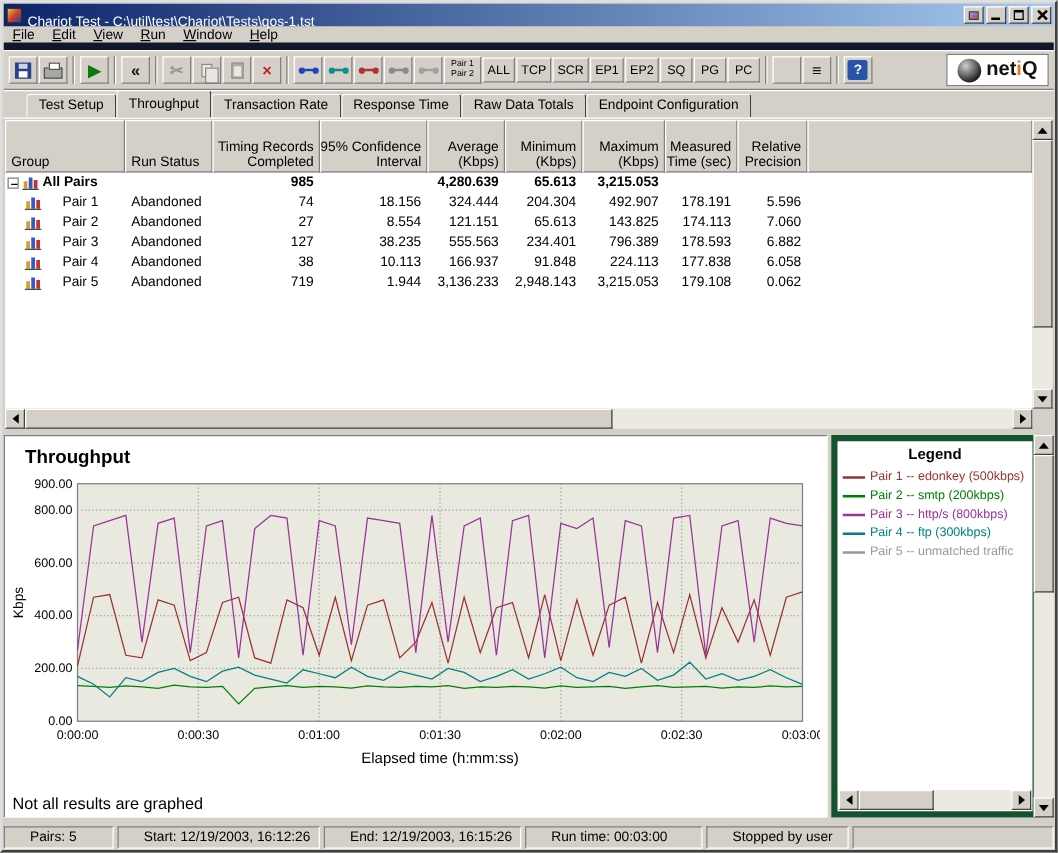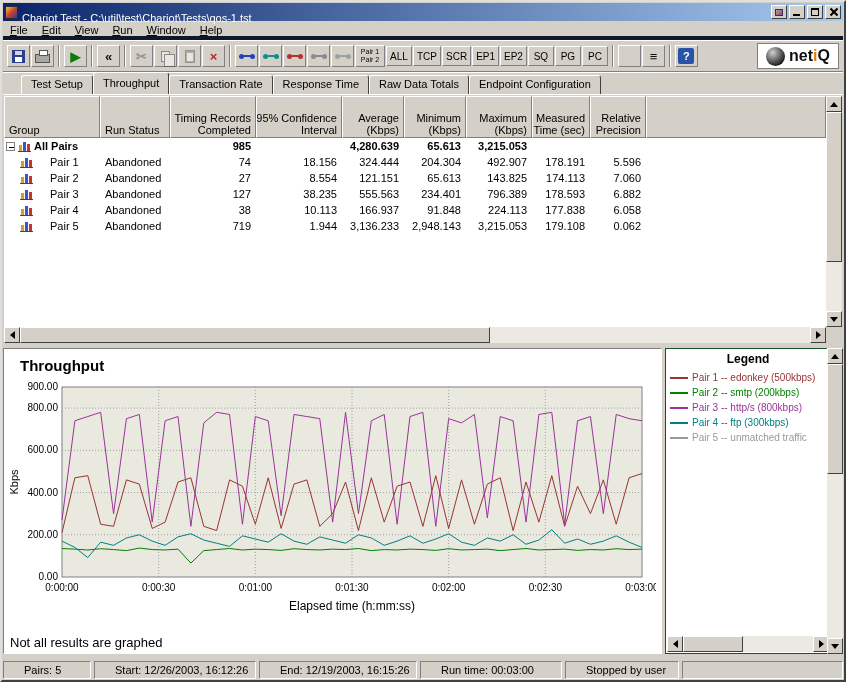--- a/index.html
+++ b/index.html
@@ -13,21 +13,21 @@
   .win-btns{display:flex;gap:2px;flex:none;}
   .winbtn{width:16px;height:14px;background:#d4d0c8;border:1px solid;border-color:#fff #404040 #404040 #fff;position:relative;}
   .wb-extra{position:absolute;left:3px;top:3px;width:8px;height:7px;border:1px solid #24366b;background:linear-gradient(135deg,#8fa6d6,#c0392b);}
   .wb-min{position:absolute;left:3px;bottom:2px;width:7px;height:2px;background:#000;}
   .wb-max{position:absolute;left:3px;top:2px;width:8px;height:8px;border:1px solid #000;border-top-width:2px;}
   .wb-close{position:absolute;left:3px;top:1px;width:9px;height:10px;}
   .wb-close::before,.wb-close::after{content:"";position:absolute;left:4px;top:0;width:2px;height:10px;background:#000;}
   .wb-close::before{transform:rotate(45deg);} .wb-close::after{transform:rotate(-45deg);}
 
   
-  .menubar{position:absolute;left:1px;top:20px;right:1px;height:18px;display:flex;font-size:11px;border-bottom:4px solid #0f172a;box-shadow:0 1px 0 #fff;}
+  .menubar{position:absolute;left:1px;top:20px;right:1px;height:18px;display:flex;align-items:center;font-size:11px;border-bottom:6px solid #0f172a;box-shadow:0 1px 0 #fff;}
   .menu-item{padding:2px 7px;cursor:default;}
 
   
   .toolbar{position:absolute;left:1px;top:39px;right:1px;height:31px;display:flex;align-items:center;padding:0 4px;border-bottom:1px solid #808080;box-shadow:0 1px 0 #fff;}
   .tb-left{display:flex;align-items:center;gap:1px;flex:1;min-width:0;}
   .tbtn{width:23px;height:22px;flex:none;background:#d4d0c8;border:1px solid;border-color:#fff #808080 #808080 #fff;display:flex;align-items:center;justify-content:center;cursor:default;}
   .tbtn.disabled .mi,.tbtn.disabled .tb-glyph{opacity:.5;filter:grayscale(80%);}
   .tb-glyph{font-size:13px;line-height:1;font-weight:bold;}
   .tsep{width:2px;height:22px;margin:0 3px;border-left:1px solid #808080;border-right:1px solid #fff;flex:none;}
   .tbtn-text{min-width:26px;width:auto;height:20px;font-size:10px;padding:0 3px;font-weight:normal;}
@@ -90,21 +90,21 @@
   .sb-thumb{position:absolute;background:#d4d0c8;border:1px solid;border-color:#fff #404040 #404040 #fff;}
   .table-area .vscroll .sb-thumb{left:0;top:16px;width:16px;height:150px;}
   .table-area .hscroll .sb-thumb{top:0;left:16px;height:16px;width:470px;}
 
   
   .bottom{position:absolute;left:1px;top:346px;right:1px;height:306px;}
   .chart-panel{position:absolute;left:0;top:0;width:659px;height:306px;background:#fff;border:1px solid;border-color:#808080 #fff #fff #808080;}
   .chart-title{position:absolute;left:16px;top:8px;font-size:15px;font-weight:bold;}
   .chart-svg{position:absolute;left:2px;top:30px;}
   .chart-note{position:absolute;left:6px;bottom:3px;font-size:13px;}
-  .legend-panel{position:absolute;left:662px;top:0;width:166px;height:306px;background:#fff;border:1px solid #14532d;}
+  .legend-panel{position:absolute;left:662px;top:0;width:166px;height:306px;background:#fff;border:5px solid #14532d;}
   .legend-title{text-align:center;font-weight:bold;font-size:12px;margin-top:3px;}
   .legend-list{position:absolute;left:4px;top:21px;right:1px;}
   .lg-row{display:flex;align-items:center;height:15px;gap:4px;white-space:nowrap;overflow:hidden;}
   .lg-swatch{flex:none;width:18px;height:2px;}
   .lg-label{font-size:10px;}
   .legend-h{left:1px;right:1px;bottom:1px;height:16px;position:absolute;background:#ece9e2;}
   .legend-h .sb-thumb{top:0;left:16px;height:16px;width:60px;}
   .bottom-v{right:0;top:0;width:16px;height:306px;position:absolute;background:#ece9e2;}
   .bottom-v .sb-thumb{left:0;top:16px;width:16px;height:110px;}
 
@@ -458,20 +458,20 @@
         </div>
       <div class="sb-thumb"></div>
       <div class="sb-btn down">
           <div class="tri tri-down"></div>
         </div>
     </div>
   </div>
 
   <div class="statusbar" id="statusbar">
       <div class="sseg" style="width: 88px;">Pairs: 5</div>
-      <div class="sseg" style="width: 162px;">Start: 12/26/2003, 16:12:26</div>
+      <div class="sseg" style="width: 162px;">Start: 12/19/2003, 16:12:26</div>
       <div class="sseg" style="width: 158px;">End: 12/19/2003, 16:15:26</div>
       <div class="sseg" style="width: 142px;">Run time: 00:03:00</div>
       <div class="sseg" style="width: 114px;">Stopped by user</div>
       <div class="sseg fill"></div>
     </div>
 
 </div>
 
 </body></html>

